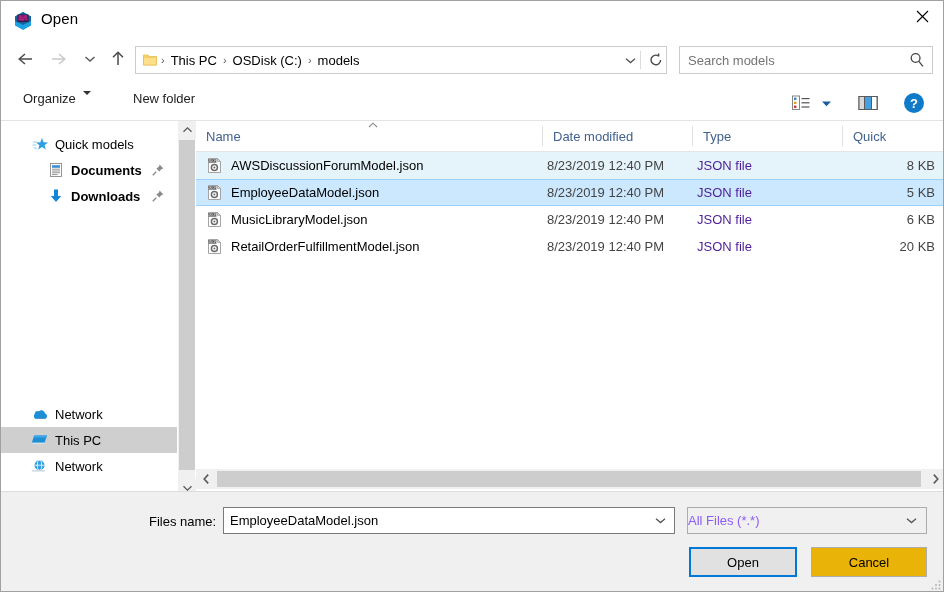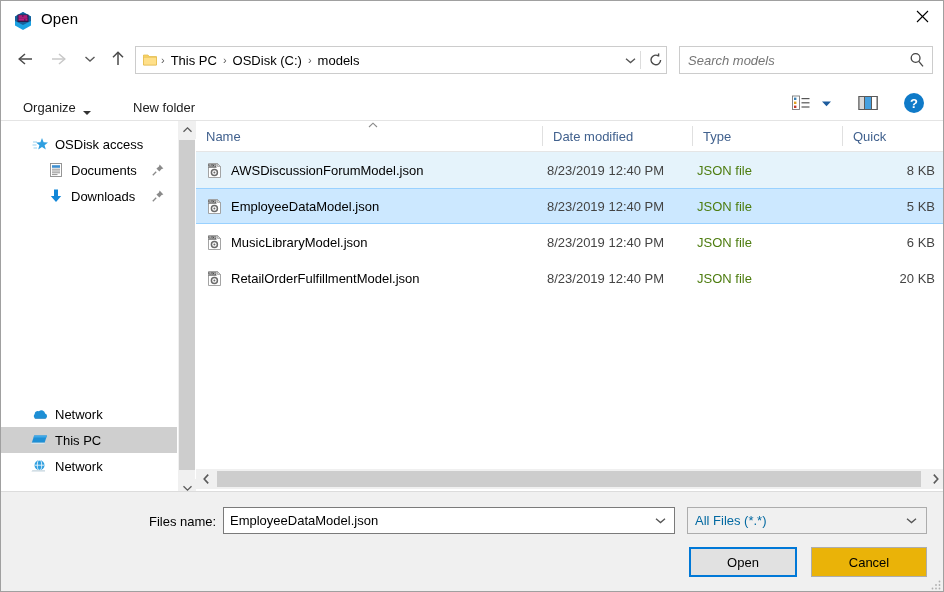--- a/index.html
+++ b/index.html
@@ -142,40 +142,39 @@
   .searchbox input {
     border: 0;
     outline: 0;
     background: transparent;
     font-family: "Liberation Sans", sans-serif;
     font-size: 13px;
     color: #6d6d6d;
     margin-left: 8px;
     width: 200px;
     padding: 0;
-    font-style: italic;
   }
   .search-icon {
     position: absolute;
     right: 6px; top: 4px;
     width: 18px; height: 18px;
   }
 
   
   .cmdbar {
     position: absolute;
     left: 0; top: 84px;
     width: 944px; height: 36px;
     background: #ffffff;
   }
   .cmd-item {
     position: absolute;
     top: 6px;
     height: 24px;
-    display: flex; align-items: flex-end;
+    display: flex; align-items: flex-start;
     font-size: 13px;
     color: #1d1d1d;
     cursor: default;
     padding: 0 4px;
   }
   .cmd-organize { left: 18px; }
   .cmd-newfolder { left: 128px; }
   .cmd-caret {
     margin-left: 7px;
     width: 0; height: 0;
@@ -233,21 +232,21 @@
     flex: 0 0 auto;
     display: flex; align-items: center; justify-content: center;
   }
   .side-label { margin-left: 6px; white-space: nowrap; }
   .pin {
     position: absolute;
     right: 12px; top: 6px;
     width: 14px; height: 14px;
   }
   .lvl0 { padding-left: 30px; }
-  .lvl1 { padding-left: 46px; }
+  .lvl1 { padding-left: 46px; font-weight: bold; }
 
   .side-scrollbar {
     position: absolute;
     left: 176px; top: 0;
     width: 18px; height: 376px;
     background: #f0f0f0;
     border-left: 1px solid #ffffff;
     box-sizing: border-box;
   }
   .sb-arrow {
@@ -299,21 +298,21 @@
   .sort-arrow {
     position: absolute;
     top: 0px;
     width: 14px; height: 8px;
     display: flex; justify-content: center;
   }
 
   .rows { position: absolute; left: 0; top: 31px; width: 749px; }
   .row {
     position: relative;
-    height: 36px;
+    height: 27px;
     display: flex;
     align-items: center;
     cursor: default;
     box-sizing: border-box;
   }
   .row.hovered {
     background: #e5f3fb;
   }
   .row.selected {
     background: #cce8ff;
@@ -339,21 +338,21 @@
     position: absolute;
     left: 351px;
     font-size: 13px;
     color: #444444;
     white-space: nowrap;
   }
   .cell-type {
     position: absolute;
     left: 501px;
     font-size: 13px;
-    color: #4d7c0f;
+    color: #4c1d95;
     white-space: nowrap;
   }
   .cell-size {
     position: absolute;
     left: 651px;
     width: 88px;
     text-align: right;
     font-size: 13px;
     color: #444444;
     white-space: nowrap;
@@ -428,23 +427,22 @@
     left: 686px; top: 15px;
     width: 240px; height: 27px;
     border: 1px solid #acacac;
     background: #f0f0f0;
     box-sizing: border-box;
     display: flex;
     align-items: center;
     cursor: default;
   }
   .ftype-text {
-    margin-left: 7px;
-    font-size: 13px;
-    color: #0369a1;
+    font-size: 13px;
+    color: #8b5cf6;
   }
   .ftype-caret {
     position: absolute;
     right: 6px; top: 0; bottom: 0;
     width: 18px;
     display: flex; align-items: center; justify-content: center;
   }
   .btn {
     position: absolute;
     top: 55px;
@@ -618,21 +616,21 @@
 
       <div class="side-item lvl0">
         <span class="side-icon">
           <svg width="17" height="17" viewBox="0 0 17 17">
             <polygon points="10,2 11.6,6.2 16,6.4 12.6,9.2 13.8,13.4 10,11 6.2,13.4 7.4,9.2 4,6.4 8.4,6.2" fill="#2f9fe0"></polygon>
             <line x1="1" y1="6" x2="5" y2="6" stroke="#9fd4f0" stroke-width="1.1"></line>
             <line x1="0.5" y1="9" x2="4.5" y2="9" stroke="#9fd4f0" stroke-width="1.1"></line>
             <line x1="1.5" y1="12" x2="5" y2="12" stroke="#9fd4f0" stroke-width="1.1"></line>
           </svg>
         </span>
-        <span class="side-label">OSDisk access</span>
+        <span class="side-label">Quick models</span>
       </div>
 
       <div class="side-item lvl1">
         <span class="side-icon">
           <svg width="16" height="16" viewBox="0 0 16 16">
             <rect x="2.5" y="1.5" width="11" height="13" fill="#ffffff" stroke="#8a8a8a" stroke-width="0.9"></rect>
             <rect x="4" y="3.2" width="8" height="2.6" fill="#3f8fd0"></rect>
             <line x1="4" y1="7.2" x2="12" y2="7.2" stroke="#777" stroke-width="0.8"></line>
             <line x1="4" y1="9" x2="12" y2="9" stroke="#777" stroke-width="0.8"></line>
             <line x1="4" y1="10.8" x2="12" y2="10.8" stroke="#777" stroke-width="0.8"></line>

